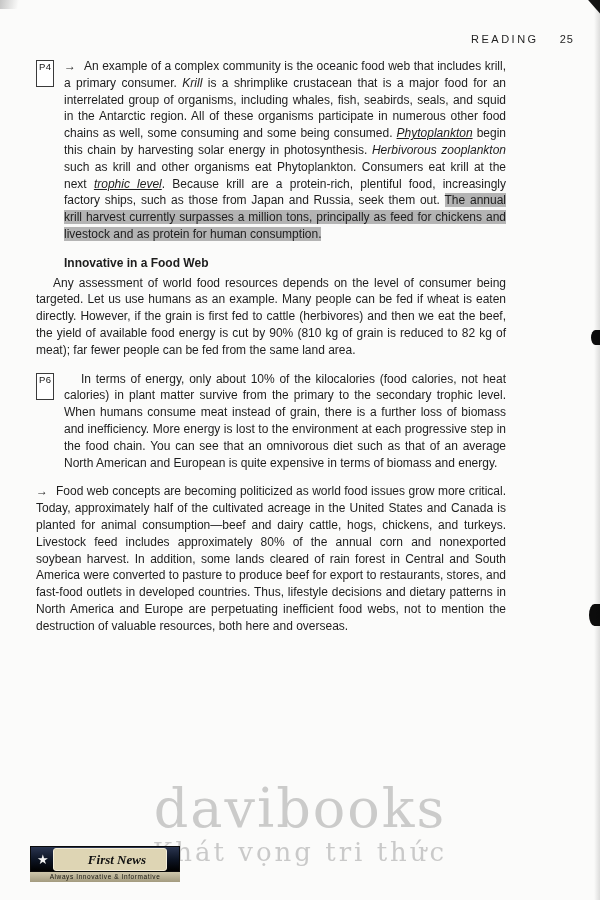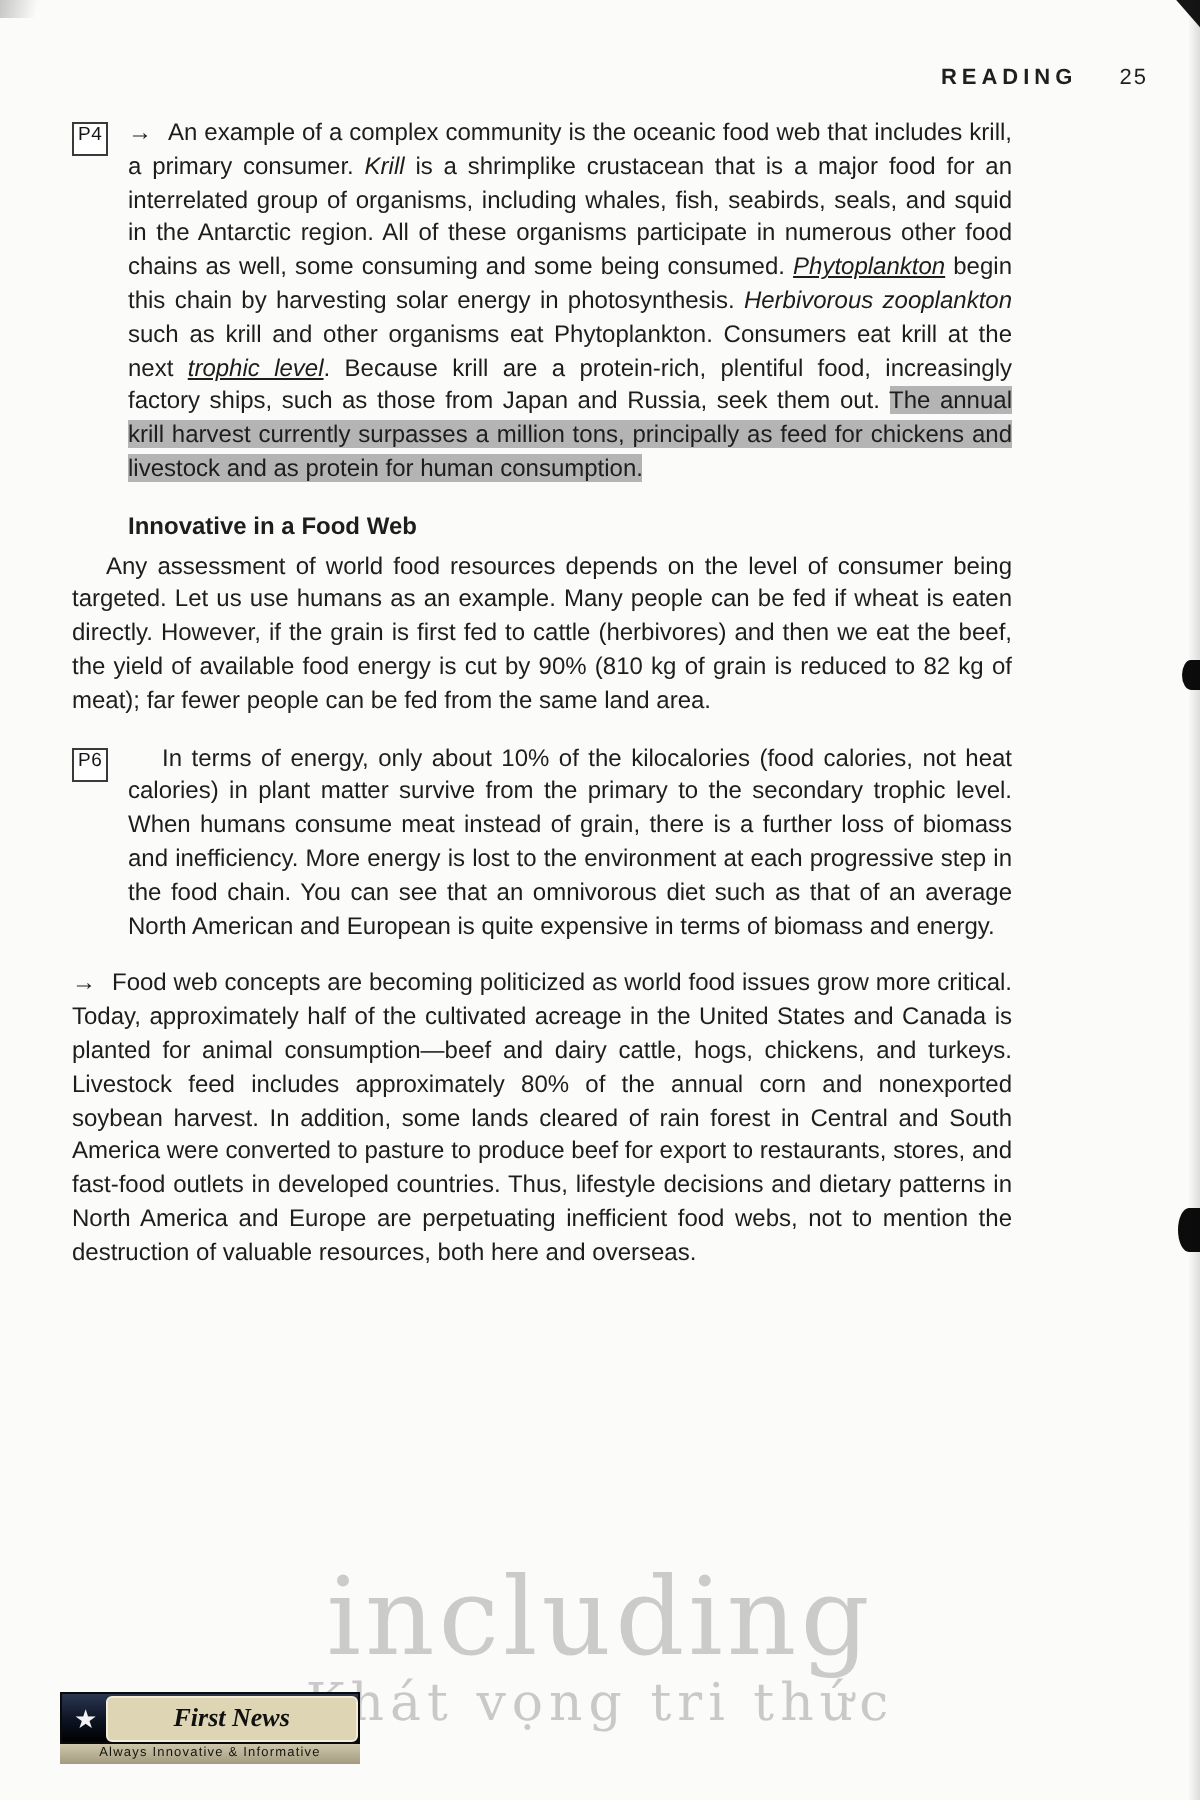--- a/index.html
+++ b/index.html
@@ -18,21 +18,21 @@
   .header {
     position: absolute;
     top: 33px;
     left: 0;
     right: 26px;
     text-align: right;
     font-size: 11px;
     color: #1f1f1f;
     z-index: 2;
   }
-  .header .title { font-weight: 700; letter-spacing: 2.5px; }
+  .header .title { font-weight: 400; letter-spacing: 2.5px; }
   .header .pagenum { font-weight: 400; margin-left: 18px; letter-spacing: 1px; }
 
   
   .content {
     position: absolute;
     top: 58px;
     left: 36px;
     width: 470px;
     z-index: 2;
     font-size: 12px;
@@ -40,21 +40,21 @@
   }
   .block { display: flex; margin-bottom: 12px; }
   .block-heading { margin-top: 3px; margin-bottom: 3px; }
   .block-glossary { margin-top: 6px; }
   .marker-cell { flex: 0 0 28px; }
   .marker-box {
     display: inline-block;
     border: 1px solid #3a3a3a;
     font-size: 9.5px;
     line-height: 11px;
-    padding: 0 2px 4px;
+    padding: 0 2px 14px;
     margin-top: 2px;
     color: #141414;
     letter-spacing: 0.3px;
     background: #fff;
   }
   .text-cell { flex: 1; text-align: justify; }
   .para.indent { text-indent: 17px; }
   .section-heading { font-weight: 700; text-align: left; }
   .glossary-entry { text-align: justify; }
 
@@ -87,23 +87,23 @@
     border: 1px solid #0a0a0a;
     display: flex;
     align-items: center;
   }
   .logo-star { color: #f2f2f2; font-size: 13px; margin: 0 4px 0 6px; line-height: 1; }
   .logo-plate {
     background: #ded5b4;
     border: 1px solid #f3edd8;
     border-radius: 3px;
     padding: 1px 20px 2px;
-    margin-right: 0;
+    margin-right: 12px;
     flex: 1;
-    text-align: center;
+    text-align: right;
   }
   .logo-name {
     font-family: "Liberation Serif", "DejaVu Serif", serif;
     font-style: italic;
     font-weight: 700;
     font-size: 13px;
     color: #101010;
     white-space: nowrap;
   }
   .logo-tagline {
@@ -163,21 +163,21 @@
         </div>
       </div>
       <div class="block block-paragraph">
         <div class="text-cell">
           <div class="para"><span class="seg seg-arrow">→</span><span class="seg">Food web concepts are becoming politicized as world food issues grow more critical. Today, approximately half of the cultivated acreage in the United States and Canada is planted for animal consumption—beef and dairy cattle, hogs, chickens, and turkeys. Livestock feed includes approximately 80% of the annual corn and nonexported soybean harvest. In addition, some lands cleared of rain forest in Central and South America were converted to pasture to produce beef for export to restaurants, stores, and fast-food outlets in developed countries. Thus, lifestyle decisions and dietary patterns in North America and Europe are perpetuating inefficient food webs, not to mention the destruction of valuable resources, both here and overseas.</span></div>
         </div>
       </div>
     </div>
 
   <div class="watermark">
-    <div class="wm1">including</div>
+    <div class="wm1">davibooks</div>
     <div class="wm2">Khát vọng tri thức</div>
   </div>
 
   <div class="logo">
     <div class="logo-bar">
       <span class="logo-star">★</span>
       <span class="logo-plate">
         <span class="logo-name">First News</span>
       </span>
     </div>

